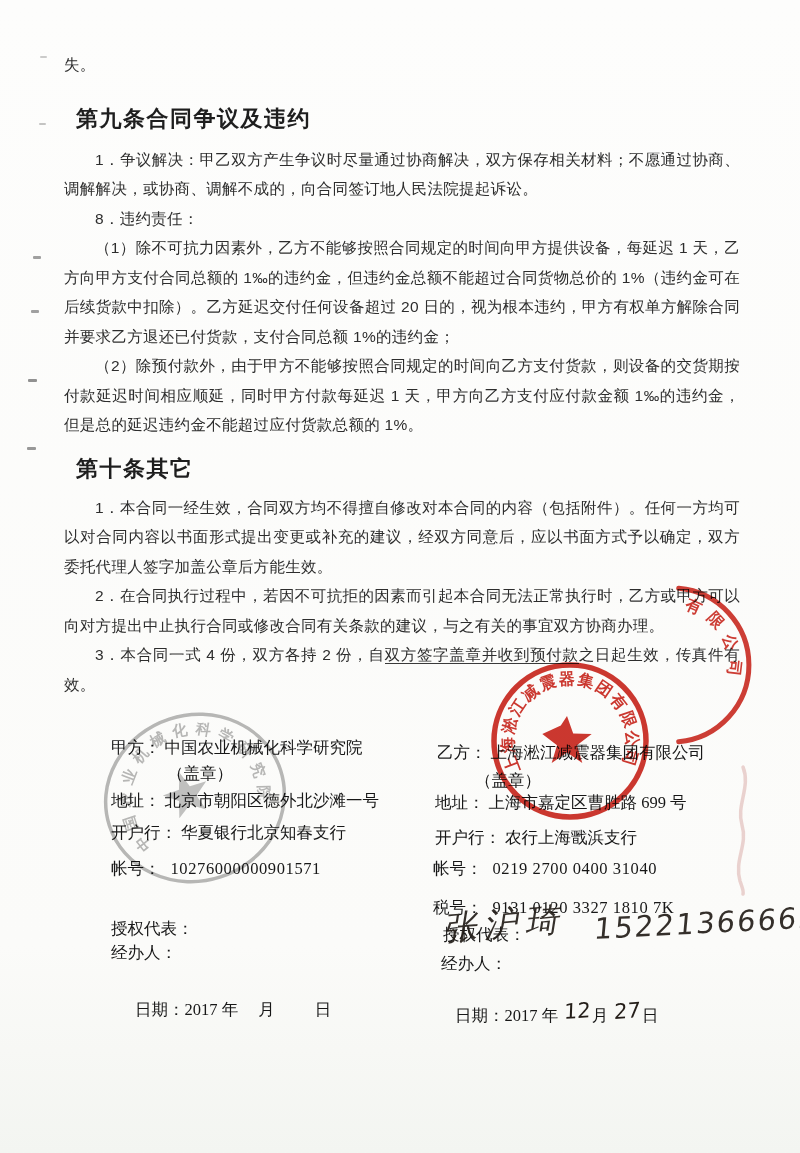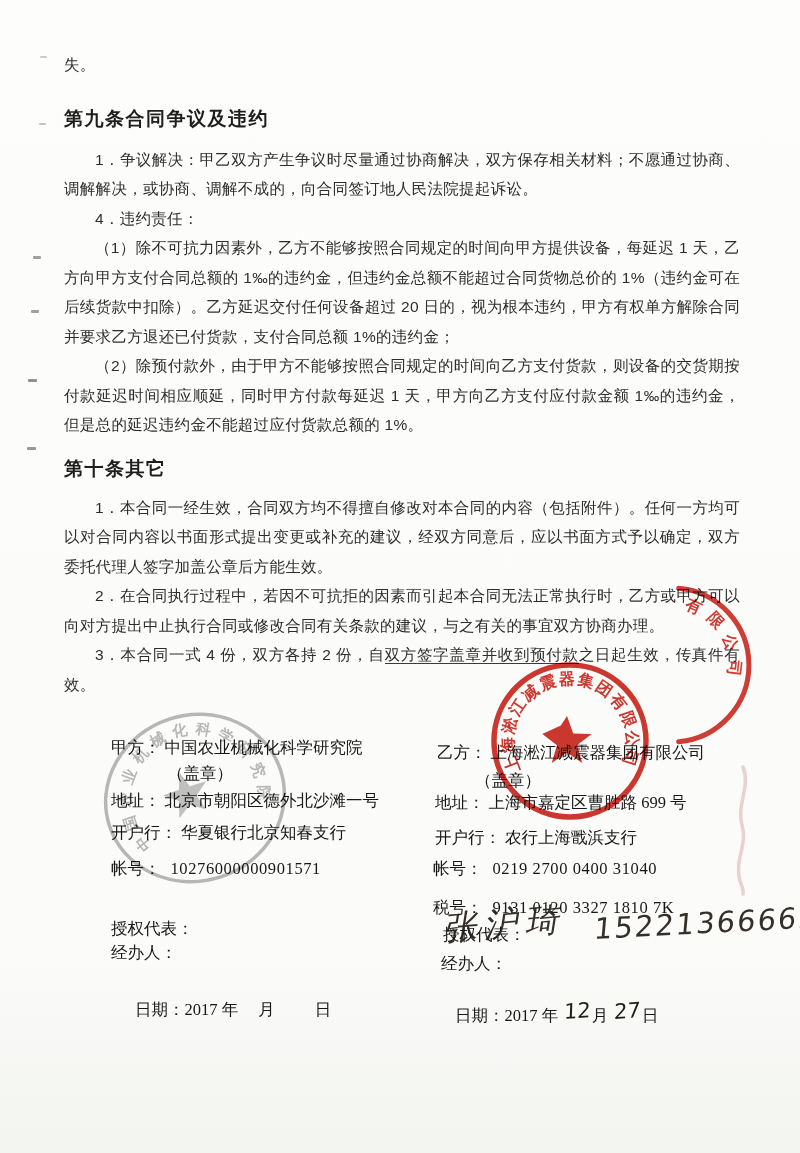--- a/index.html
+++ b/index.html
@@ -9,21 +9,21 @@
     font-family:"Liberation Sans", sans-serif;
   }
   
   .doc { position:absolute; left:64px; top:50px; width:676px; }
   .doc p {
     margin:0; text-indent:2em; font-size:15.5px; line-height:29.5px;
     color:#2d2d2d; text-align:justify; letter-spacing:0.3px;
   }
   .doc p.cont { text-indent:0; margin-bottom:26px; }
   .art-title {
-    margin:0; font-size:19px; font-weight:700; color:#1e1e1e;
+    margin:12px; font-size:22px; font-weight:700; color:#1e1e1e;
     letter-spacing:1.5px; line-height:26px;
   }
   .t9 { margin-bottom:13px; }
   .t10 { margin-top:16px; margin-bottom:11px;font-family:Liberation Serif, serif; }
   .ul { border-bottom:1.5px solid #3a3a3a; padding-bottom:0; }
   
   .row {
     position:absolute; font-family:"Liberation Serif", serif;
     font-size:16.5px; color:#171717; white-space:nowrap; line-height:22px;margin-left:47px;
   }
@@ -58,21 +58,21 @@
 </head>
 <body>
 
 <div class="page">
 
   <div class="doc">
     <p class="cont">失。</p>
 
     <h2 class="art-title t9">第九条合同争议及违约</h2>
     <p>1．争议解决：甲乙双方产生争议时尽量通过协商解决，双方保存相关材料；不愿通过协商、调解解决，或协商、调解不成的，向合同签订地人民法院提起诉讼。</p>
-    <p>4．违约责任：</p>
+    <p>8．违约责任：</p>
     <p>（1）除不可抗力因素外，乙方不能够按照合同规定的时间向甲方提供设备，每延迟 1 天，乙方向甲方支付合同总额的 1‰的违约金，但违约金总额不能超过合同货物总价的 1%（违约金可在后续货款中扣除）。乙方延迟交付任何设备超过 20 日的，视为根本违约，甲方有权单方解除合同并要求乙方退还已付货款，支付合同总额 1%的违约金；</p>
     <p>（2）除预付款外，由于甲方不能够按照合同规定的时间向乙方支付货款，则设备的交货期按付款延迟时间相应顺延，同时甲方付款每延迟 1 天，甲方向乙方支付应付款金额 1‰的违约金，但是总的延迟违约金不能超过应付货款总额的 1%。</p>
 
     <h2 class="art-title t10">第十条其它</h2>
     <p>1．本合同一经生效，合同双方均不得擅自修改对本合同的内容（包括附件）。任何一方均可以对合同内容以书面形式提出变更或补充的建议，经双方同意后，应以书面方式予以确定，双方委托代理人签字加盖公章后方能生效。</p>
     <p>2．在合同执行过程中，若因不可抗拒的因素而引起本合同无法正常执行时，乙方或甲方可以向对方提出中止执行合同或修改合同有关条款的建议，与之有关的事宜双方协商办理。</p>
     <p><span>3．本合同一式 4 份，双方各持 2 份，自</span><span class="ul">双方签字盖章并收到预付款</span><span>之日起生效，传真件有效。</span></p>
   </div>
 
   <div class="row" style="left:64px;top:737px"><span>甲方：</span><span class="val6">中国农业机械化科学研究院</span></div>

